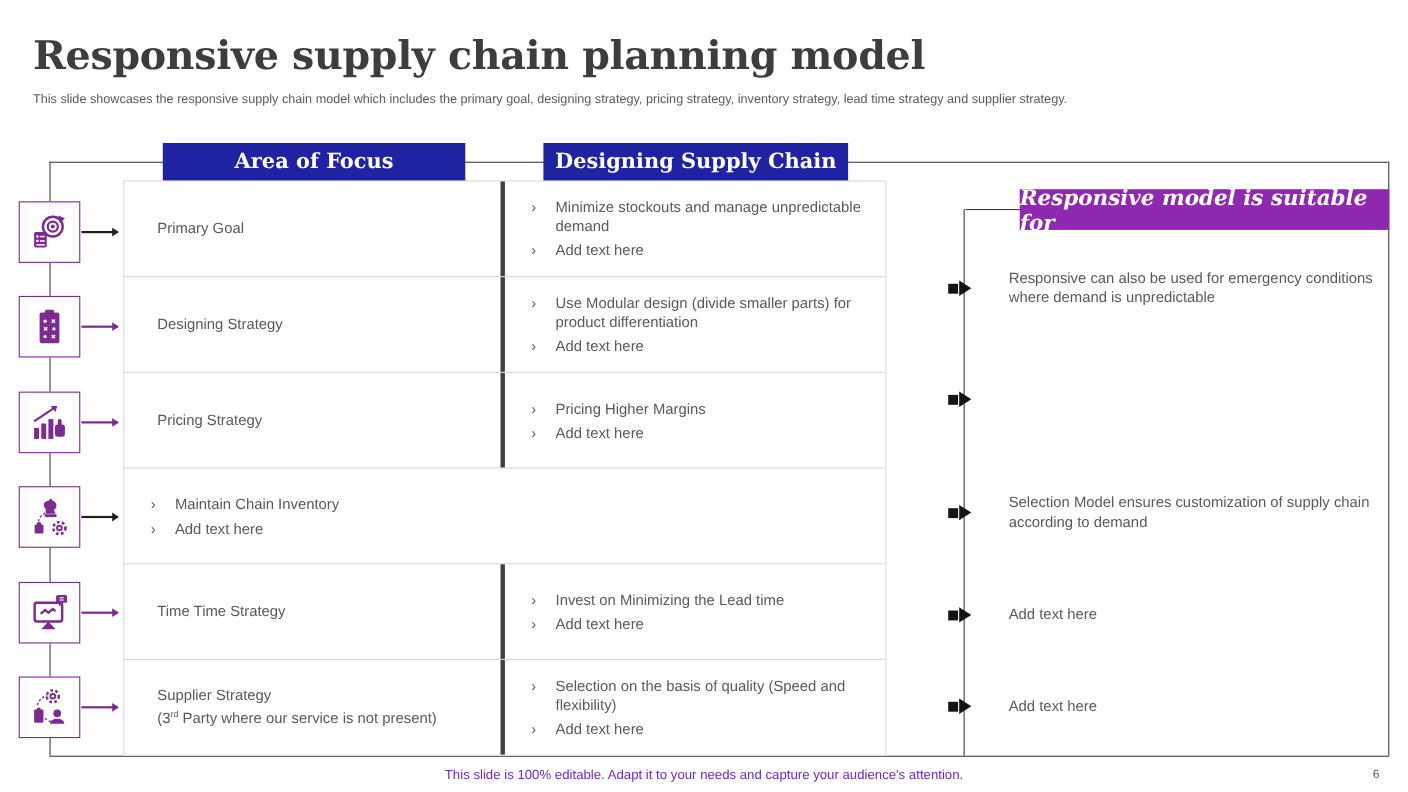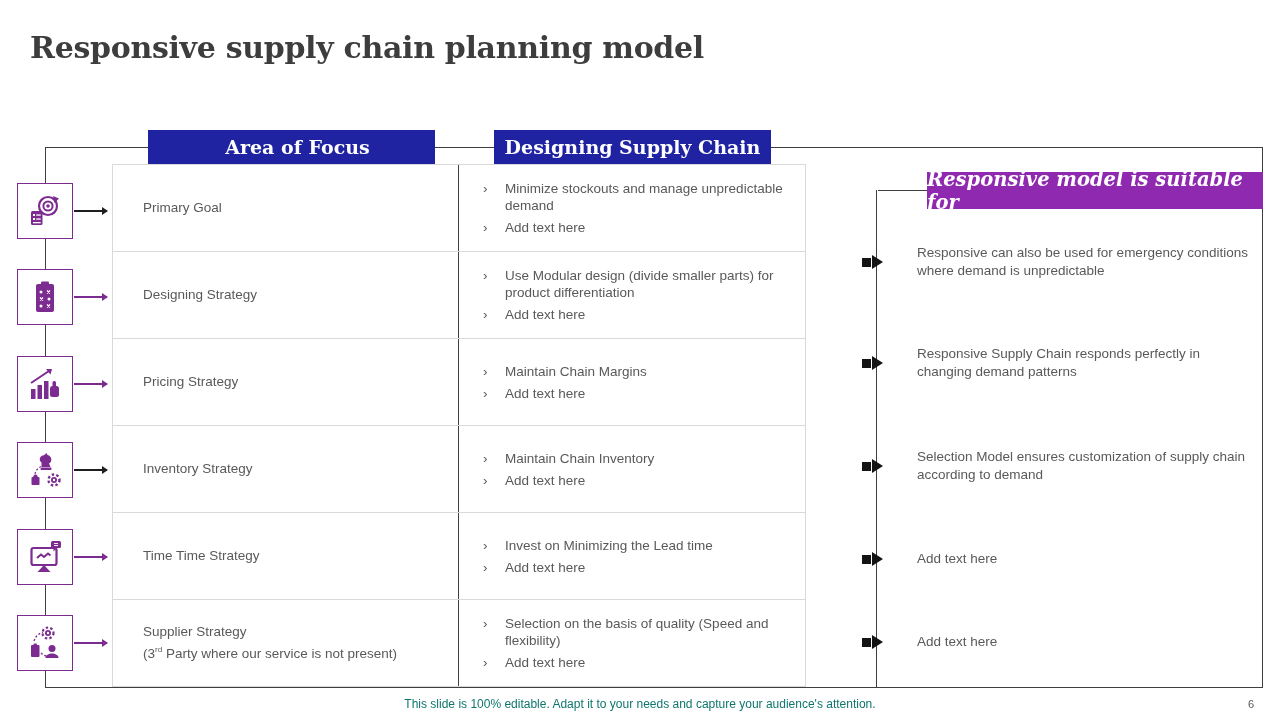--- a/index.html
+++ b/index.html
@@ -1,42 +1,42 @@
 <!DOCTYPE html>
 <html><head>
 <meta charset="utf-8">
 <style>
   html,body{margin:0;padding:0;background:#ffffff;}
   .slide{position:relative;width:1280px;height:720px;background:#ffffff;overflow:hidden;
          font-family:"Liberation Sans",sans-serif;}
 
   
   .title{position:absolute;left:30px;top:30px;font-family:"DejaVu Serif",serif;
-         font-weight:700;font-size:30px;color:#3d3d3d;letter-spacing:-0.3px;}
+         font-weight:700;font-size:36px;color:#3d3d3d;letter-spacing:-0.3px;}
   .subtitle{position:absolute;left:30px;top:85px;font-size:11.5px;color:#5a5a5a;}
 
   
   .line{position:absolute;background:#3f3f3f;}
   .hline{height:1px;}
   .vline{width:1px;}
 
   
   .hdr{position:absolute;display:flex;align-items:center;justify-content:center;
        color:#ffffff;font-family:"DejaVu Serif",serif;font-weight:700;z-index:3;}
-  .hdr-blue1{left:148px;top:130px;width:275px;height:34px;font-size:19px;padding-left:12px;}
+  .hdr-blue1{left:148px;top:130px;width:275px;height:34px;font-size:19px;}
   .hdr-blue2{left:494px;top:130px;width:277px;height:34px;font-size:19px;}
   .hdr-purple{left:927px;top:172px;width:336px;height:37px;font-size:19.5px;}
 
   
   .table{position:absolute;left:112px;top:164px;width:694px;height:523px;
          border:1px solid #d9d9d9;box-sizing:border-box;display:flex;flex-direction:column;
          background:#ffffff;z-index:2;}
   .trow{flex:1;display:flex;border-bottom:1px solid #d9d9d9;}
   .trow:last-child{border-bottom:none;}
-  .tlabel{width:346px;box-sizing:border-box;border-right:1px solid #404040;
+  .tlabel{width:346px;box-sizing:border-box;border-right:4px solid #404040;
           display:flex;align-items:center;padding-left:30px;padding-right:14px;
           font-size:13.5px;color:#595959;line-height:18px;}
   .tbullets{flex:1;display:flex;flex-direction:column;justify-content:center;
             padding-left:24px;padding-right:14px;}
   .bline{display:flex;margin:2.5px 0;font-size:13.5px;line-height:17px;color:#595959;}
   .chev{width:22px;flex:none;color:#595959;}
   sup{font-size:60%;}
 
   
   .icon-box{position:absolute;left:17px;width:56px;height:56px;background:#ffffff;
@@ -55,29 +55,30 @@
   .marker{position:absolute;left:862px;transform:translateY(-50%);display:flex;
           align-items:center;z-index:2;}
   .msq{width:9px;height:9px;background:#141414;}
   .mtri{width:0;height:0;border-left:11px solid #141414;border-top:7px solid transparent;
         border-bottom:7px solid transparent;margin-left:1px;}
   .rp-item{position:absolute;left:917px;width:332px;transform:translateY(-50%);
            font-size:13.5px;color:#595959;line-height:18px;z-index:2;}
 
   
   .footer{position:absolute;left:0;right:0;top:697px;text-align:center;
-          font-size:12px;color:#0f766e;}
+          font-size:12px;color:#6d28d9;}
   .pagenum{position:absolute;right:26px;top:698px;font-size:11px;color:#595959;}
 </style>
 </head>
 <body>
 
 <div class="slide">
 
   <div class="title">Responsive supply chain planning model</div>
+  <div class="subtitle">This slide showcases the responsive supply chain model which includes the primary goal, designing strategy, pricing strategy, inventory strategy, lead time strategy and supplier strategy.</div>
 
   <div class="line hline" style="left:45px;top:147px;width:1217px;"></div>
   <div class="line vline" style="left:45px;top:147px;height:540px;"></div>
   <div class="line vline" style="left:1262px;top:147px;height:540px;"></div>
   <div class="line hline" style="left:45px;top:687px;width:1218px;"></div>
   <div class="line hline" style="left:878px;top:190px;width:49px;"></div>
   <div class="line vline" style="left:876px;top:190px;height:497px;"></div>
 
   <div class="hdr hdr-blue1" style="background:#1f23a2;">Area of Focus</div>
   <div class="hdr hdr-blue2" style="background:#1f23a2;">Designing Supply Chain</div>
@@ -197,33 +198,30 @@
       </div>
     </div>
 
     <div class="trow">
       <div class="tlabel">
         <span>Pricing Strategy</span>
       </div>
       <div class="tbullets">
         <div class="bline">
           <span class="chev">›</span>
-          <span>Maintain Chain Margins</span>
-        </div>
-        <div class="bline">
-          <span class="chev">›</span>
-          <span>Add text here</span>
-        </div>
-      </div>
-    </div>
-
-    <div class="trow">
-      <div class="tlabel">
-        <span>Inventory Strategy</span>
-      </div>
+          <span>Pricing Higher Margins</span>
+        </div>
+        <div class="bline">
+          <span class="chev">›</span>
+          <span>Add text here</span>
+        </div>
+      </div>
+    </div>
+
+    <div class="trow">
       <div class="tbullets">
         <div class="bline">
           <span class="chev">›</span>
           <span>Maintain Chain Inventory</span>
         </div>
         <div class="bline">
           <span class="chev">›</span>
           <span>Add text here</span>
         </div>
       </div>
@@ -281,21 +279,20 @@
   <div class="marker" style="top:559px;">
       <span class="msq"></span>
       <span class="mtri"></span>
     </div>
   <div class="marker" style="top:642px;">
       <span class="msq"></span>
       <span class="mtri"></span>
     </div>
 
   <div class="rp-item" style="top:262px;">Responsive can also be used for emergency conditions where demand is unpredictable</div>
-  <div class="rp-item" style="top:363px;">Responsive Supply Chain responds perfectly in changing demand patterns</div>
   <div class="rp-item" style="top:466px;">Selection Model ensures customization of supply chain according to demand</div>
   <div class="rp-item" style="top:559px;">Add text here</div>
   <div class="rp-item" style="top:642px;">Add text here</div>
 
   <div class="footer">This slide is 100% editable. Adapt it to your needs and capture your audience's attention.</div>
   <div class="pagenum">6</div>
 
 </div>
 
 </body></html>

